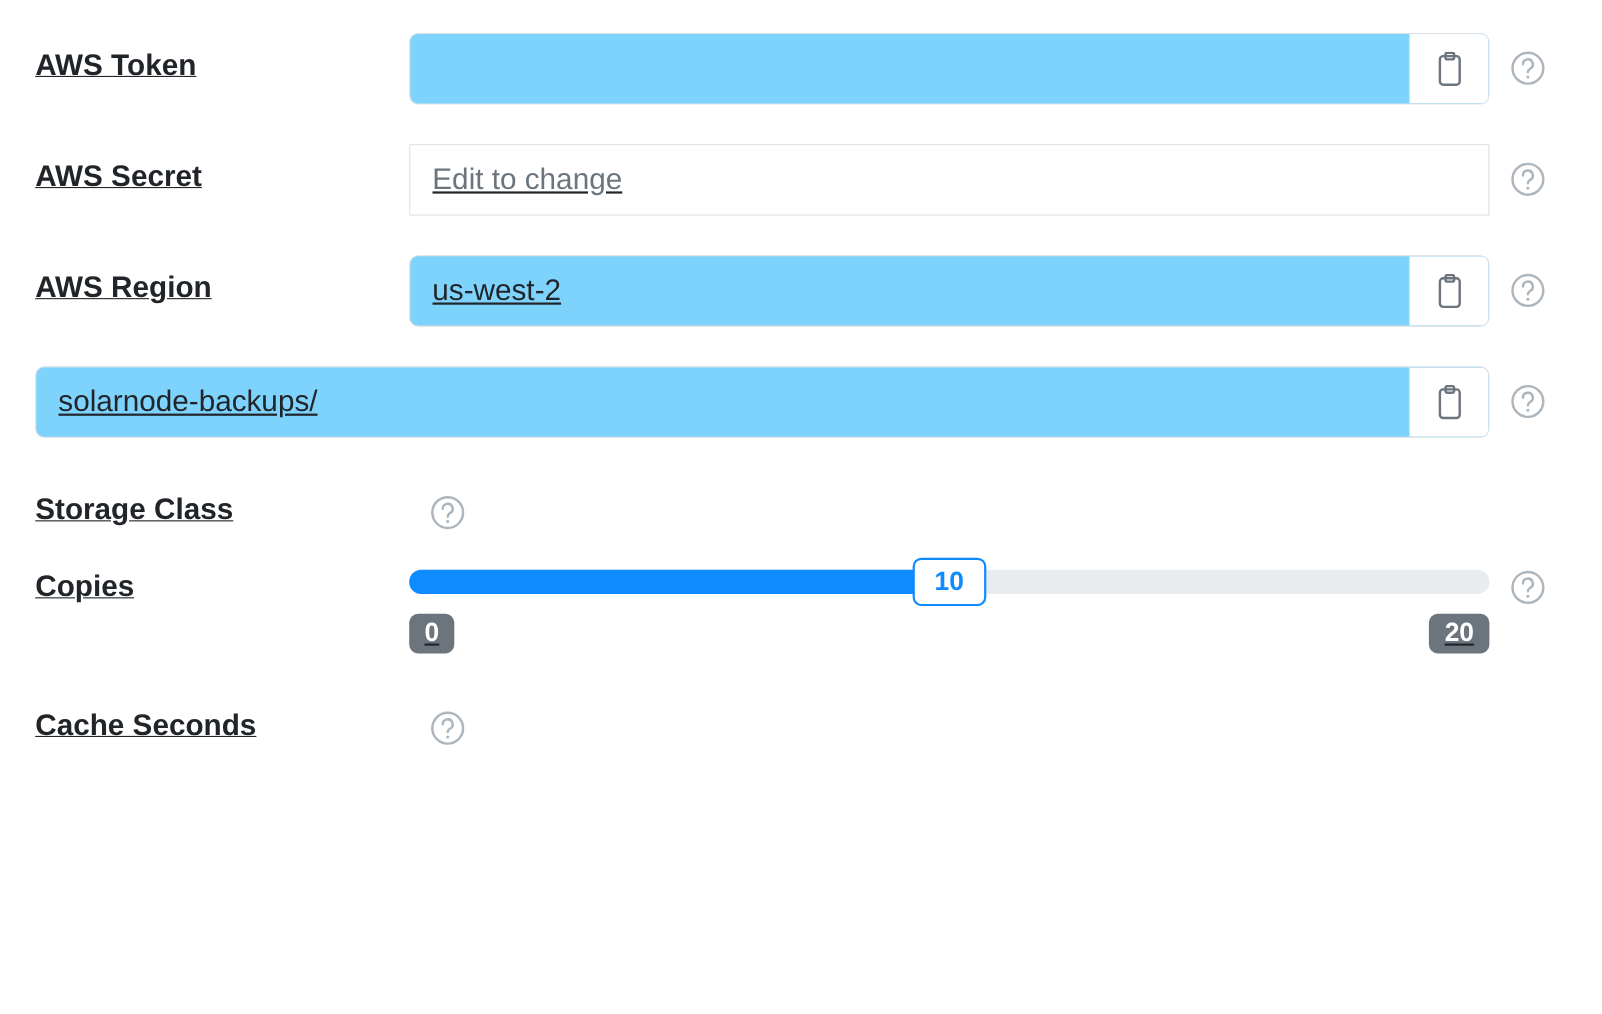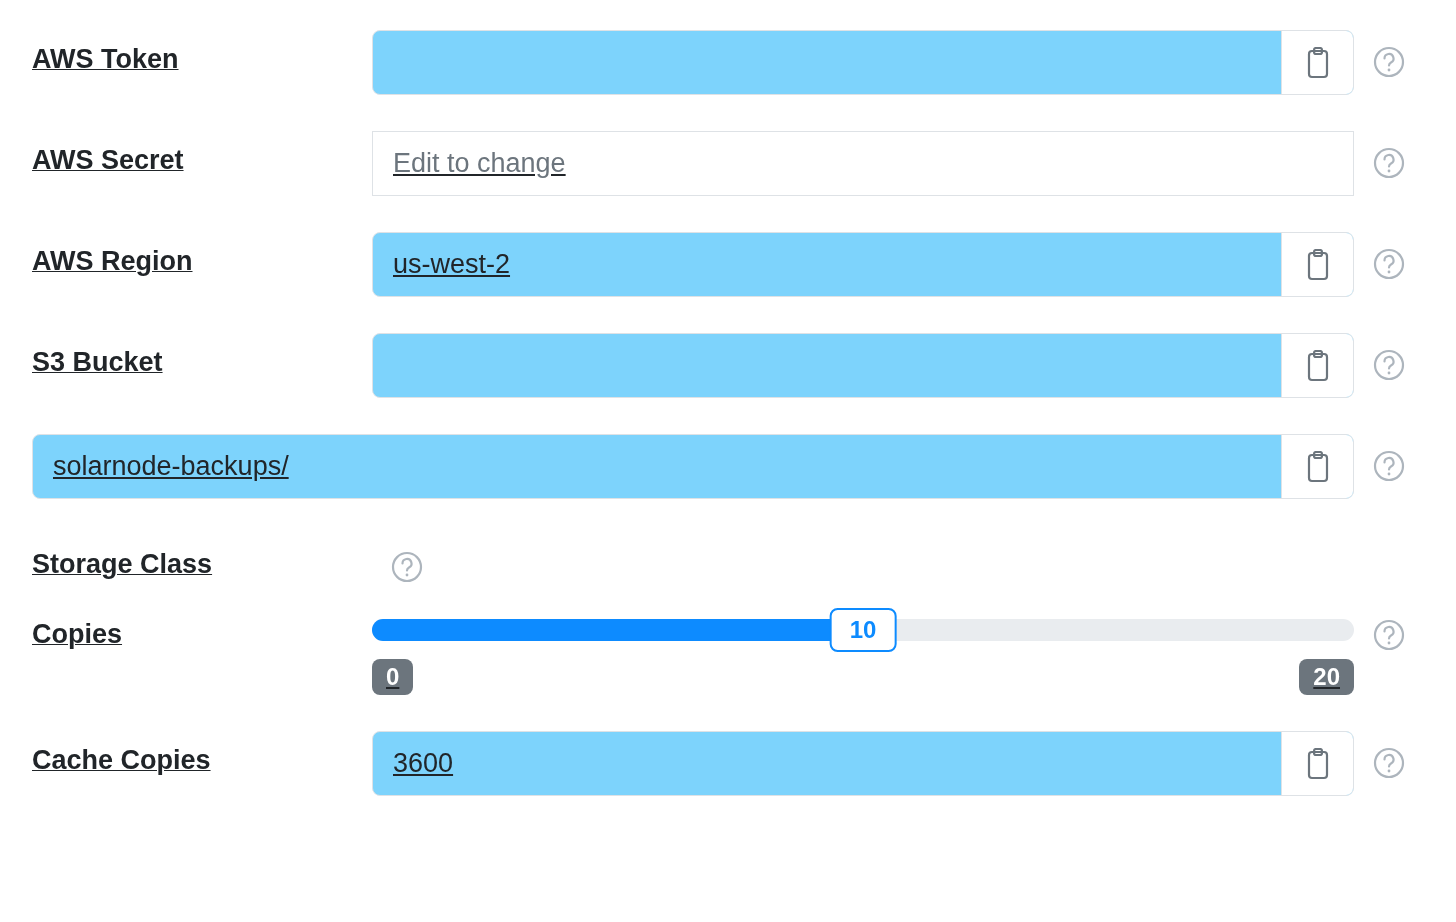--- a/index.html
+++ b/index.html
@@ -229,40 +229,20 @@
         </div>
       </div>
     </div>
     <div class="help-col">
       <svg class="icon-help" viewBox="0 0 32 32">
           <use href="#ico-help"></use>
         </svg>
     </div>
   </div>
 
-  <div class="row">
-    <div class="label-col">
-      <label>S3 Bucket</label>
-    </div>
-    <div class="field-col">
-      <div class="input-group">
-        <input type="text" value="" style="">
-        <div class="addon">
-          <svg class="icon-clipboard" viewBox="0 0 26 32">
-              <use href="#ico-clipboard"></use>
-            </svg>
-        </div>
-      </div>
-    </div>
-    <div class="help-col">
-      <svg class="icon-help" viewBox="0 0 32 32">
-          <use href="#ico-help"></use>
-        </svg>
-    </div>
-  </div>
 
   <div class="row">
     <div class="field-col">
       <div class="input-group">
         <input type="text" value="solarnode-backups/" style="">
         <div class="addon">
           <svg class="icon-clipboard" viewBox="0 0 26 32">
               <use href="#ico-clipboard"></use>
             </svg>
         </div>
@@ -306,31 +286,21 @@
     </div>
     <div class="help-col" style="padding-top:0;">
       <svg class="icon-help" viewBox="0 0 32 32">
           <use href="#ico-help"></use>
         </svg>
     </div>
   </div>
 
   <div class="row" style="margin-bottom:0;">
     <div class="label-col">
-      <label>Cache Copies</label>
-    </div>
-    <div class="field-col">
-      <div class="input-group">
-        <input type="text" value="3600" style="">
-        <div class="addon">
-          <svg class="icon-clipboard" viewBox="0 0 26 32">
-              <use href="#ico-clipboard"></use>
-            </svg>
-        </div>
-      </div>
+      <label>Cache Seconds</label>
     </div>
     <div class="help-col">
       <svg class="icon-help" viewBox="0 0 32 32">
           <use href="#ico-help"></use>
         </svg>
     </div>
   </div>
 
 </div>
 

